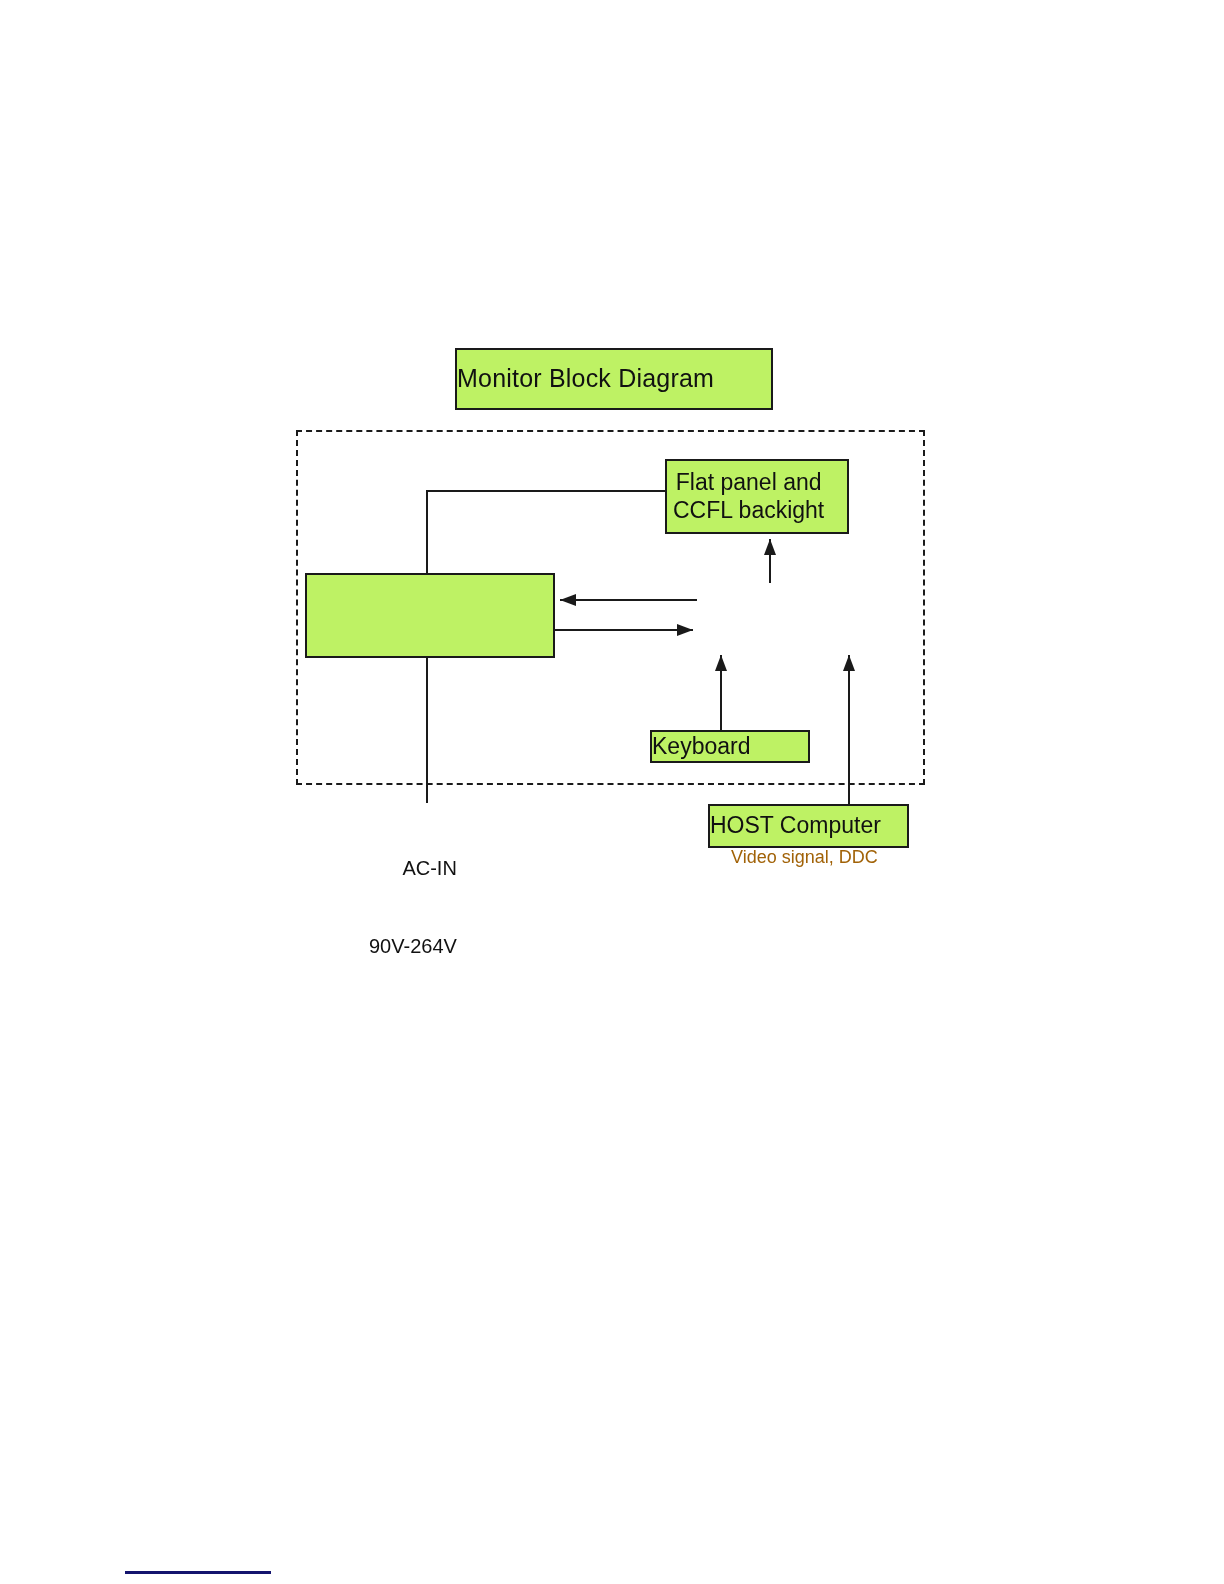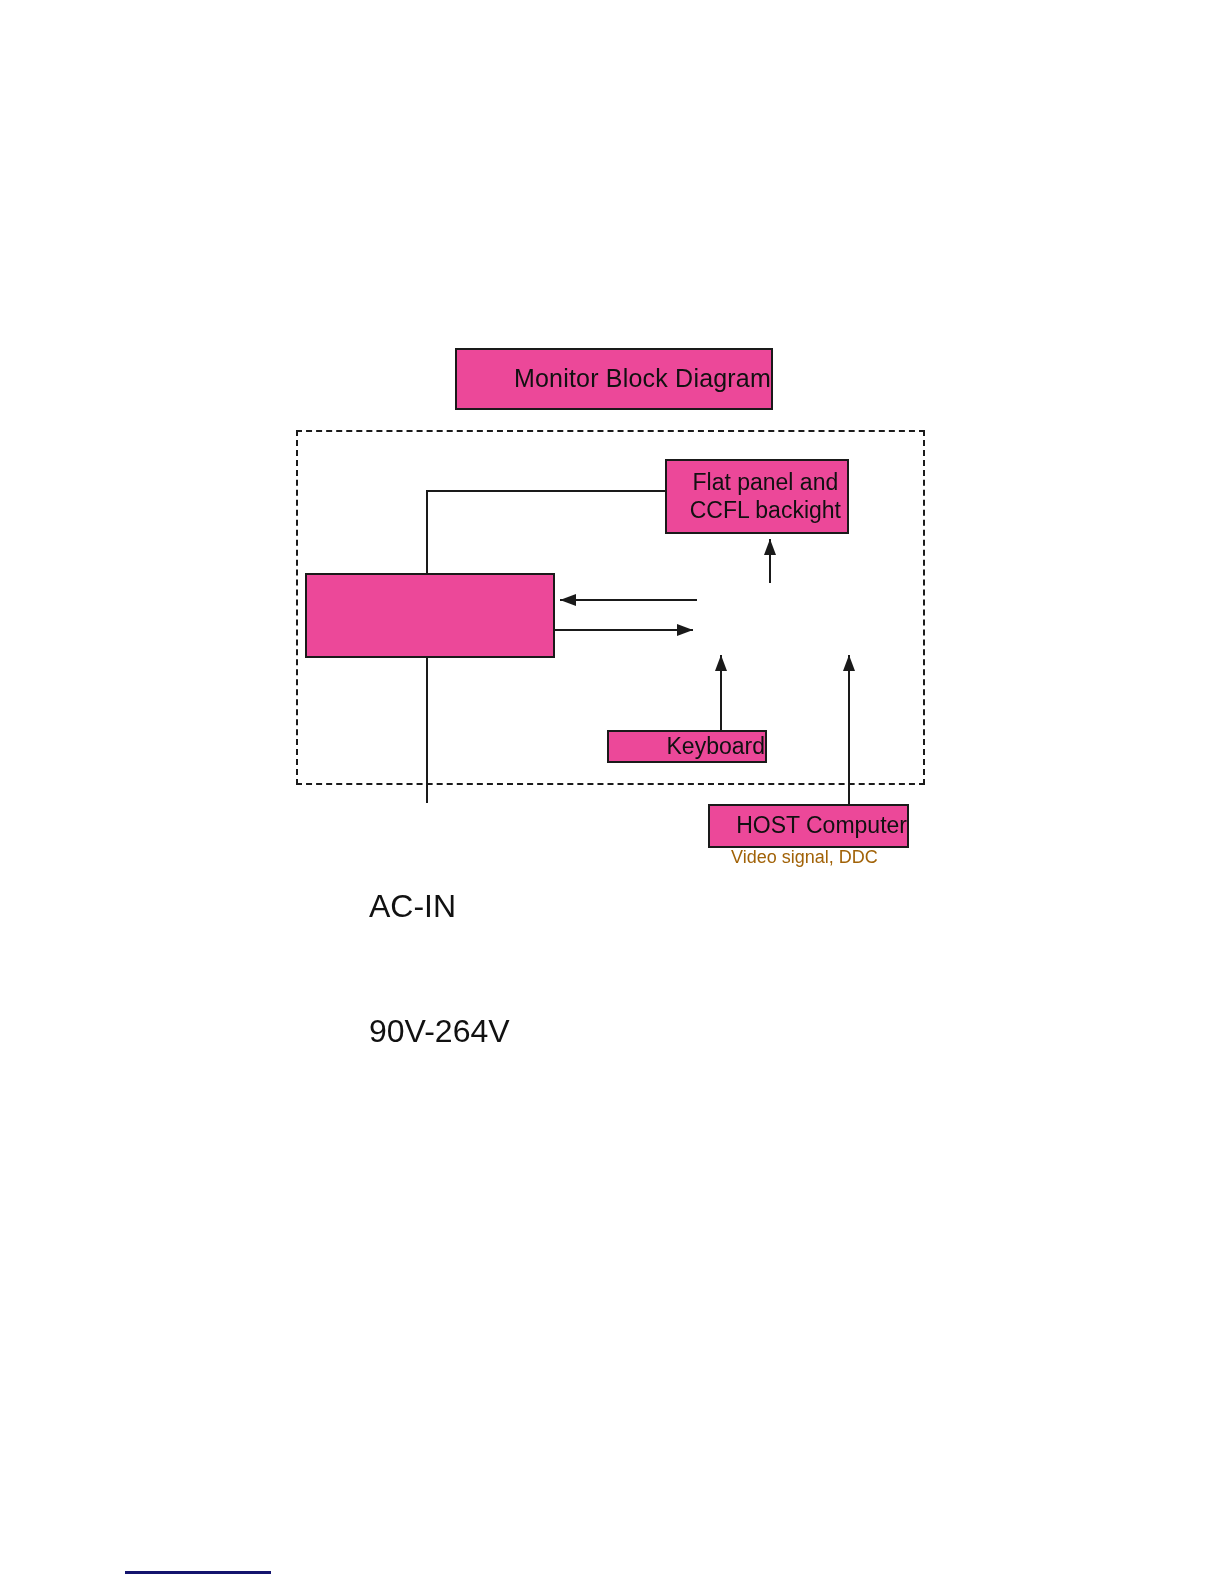--- a/index.html
+++ b/index.html
@@ -22,24 +22,24 @@
     top: 0;
     width: 1224px;
     height: 1584px;
   }
 
   
   .node {
     position: absolute;
     box-sizing: border-box;
     border: 2px solid #1a1a1a;
-    background: #ec4899;
+    background: #bef264;
     display: flex;
     align-items: center;
-    justify-content: flex-end;
+    justify-content: flex-start;
     text-align: center;
     line-height: 1.18;
     color: #111111;
     z-index: 3;
   }
 
   
   #title-box {
     left: 455px;
     top: 348px;
@@ -83,21 +83,21 @@
 
   #main-board-box {
     left: 698px;
     top: 583px;
     width: 194px;
     height: 67px;
     font-size: 23px;
   }
 
   #keyboard-box {
-    left: 607px;
+    left: 650px;
     top: 730px;
     width: 160px;
     height: 33px;
     font-size: 23px;
   }
 
   #host-computer-box {
     left: 708px;
     top: 804px;
     width: 201px;
@@ -107,23 +107,24 @@
 
   
   .free-label {
     position: absolute;
     z-index: 4;
     white-space: pre;
   }
   #ac-in-label {
     left: 369px;
     top: 803px;
-    font-size: 32px;
+    font-size: 20px;
     line-height: 1.3;
     color: #111111;
+    text-align: right;
   }
   #ac-in-label .txt-line { display: block; }
 
   #video-signal-label {
     left: 731px;
     top: 847px;
     font-size: 18px;
     color: #a16207;
   }
 

